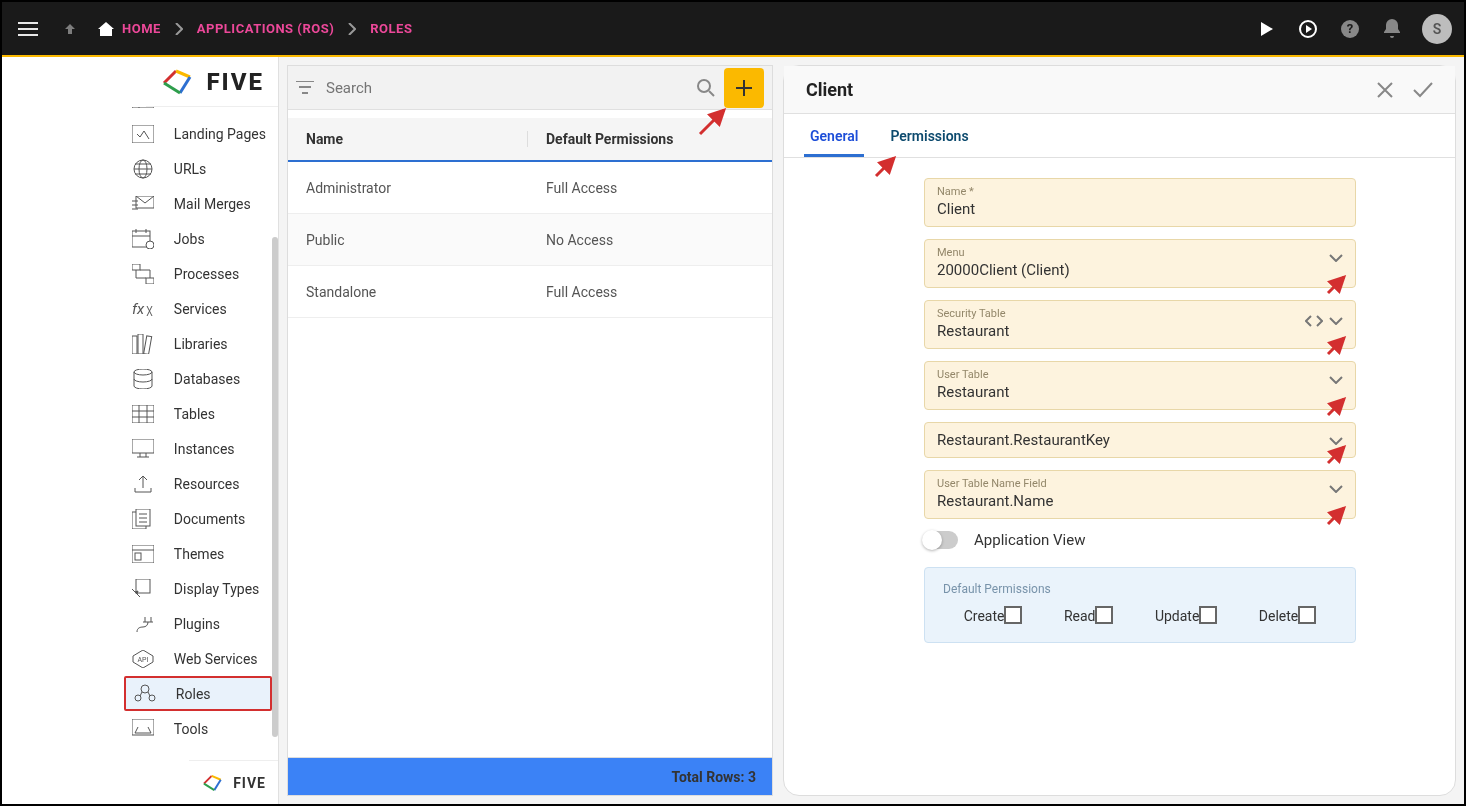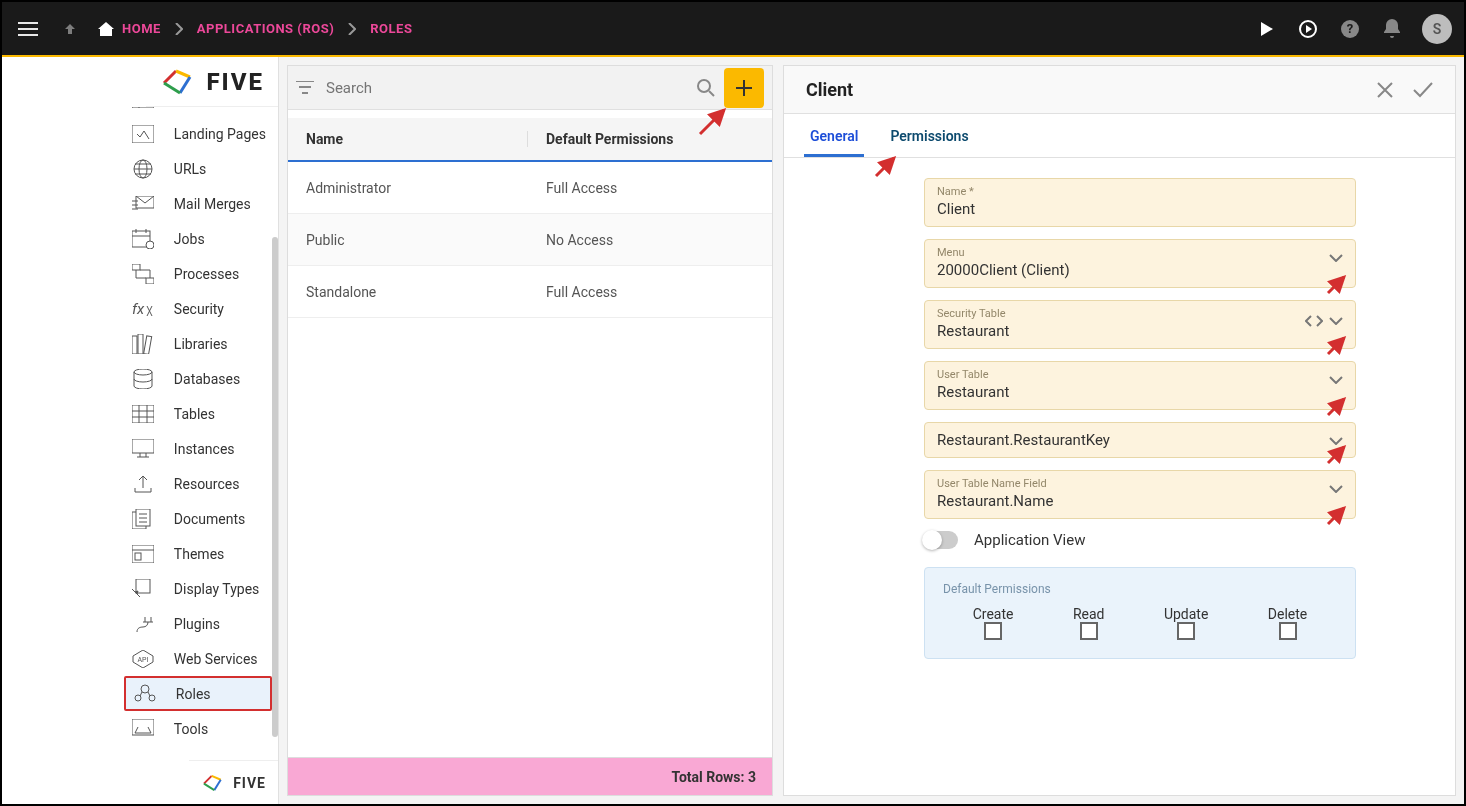--- a/index.html
+++ b/index.html
@@ -19,55 +19,55 @@
 .sb-logo { height: 50px; display: flex; align-items: center; padding: 0 14px; gap: 10px; border-bottom: 1px solid #eee; }
 .sb-items { flex: 1; overflow-y: auto; position: relative; }
 .sb-scrollbar { position: absolute; right: 0; top: 130px; width: 6px; height: 500px; background: #ccc; border-radius: 3px; }
 .sb-item { display: flex; align-items: center; height: 35px; padding: 0 12px; gap: 18px; cursor: pointer; font-size: 14px; color: #333; }
 .sb-item.active { background: #e9f2fb; border: 2px solid #d32f2f; margin: 0 6px; border-radius: 2px; padding: 0 6px; }
 .sb-icon { width: 26px; height: 22px; display: flex; align-items: center; justify-content: center; color: #555; flex-shrink: 0; }
 .sb-footer { height: 44px; border-top: 1px solid #eee; display: flex; align-items: center; padding: 0 12px; gap: 8px; }
 .center { flex: 1; display: flex; gap: 10px; background: #f4f4f4; padding: 8px; overflow: hidden; }
 .panel { background: #fff; border: 1px solid #ddd; display: flex; flex-direction: column; }
 .list-panel { width: 486px; }
-.detail-panel { flex: 1; }
+.detail-panel { flex: 1; border-radius: 16px; }
 .search-row { height: 44px; display: flex; align-items: center; padding: 0 8px; background: #f2f2f2; border-bottom: 1px solid #e0e0e0; gap: 8px; }
 .filter-icon { color: #777; width: 22px; text-align: center; }
 .search-input { flex: 1; border: none; background: transparent; font-size: 15px; color: #666; outline: none; }
 .search-ic { color: #888; }
 .add-btn { width: 40px; height: 40px; background: #fbb900; border-radius: 4px; display: flex; align-items: center; justify-content: center; cursor: pointer; position: relative; }
 .arrow-anno { position: absolute; bottom: -30px; left: -28px; pointer-events: none; }
 .list-head { display: flex; height: 44px; align-items: center; border-bottom: 2px solid #2d6fd1; background: #f5f5f5; font-weight: 700; font-size: 14px; color: #333; margin-top: 8px; }
 .list-head > div { padding: 0 18px; }
 .col-name { width: 240px; border-right: 1px solid #ddd; }
 .col-def { flex: 1; }
 .list-body { flex: 1; }
 .list-row { display: flex; height: 52px; align-items: center; font-size: 14px; color: #555; border-bottom: 1px solid #eee; }
 .list-row:nth-child(even){ background: #fafafa; }
 .list-row > div { padding: 0 18px; }
-.list-foot { height: 38px; border-top: 1px solid #ddd; background: #f9a8d4; display: flex; align-items: center; justify-content: flex-end; padding: 16px 16px; font-size: 14px; font-weight: 700; color: #333; }
+.list-foot { height: 38px; border-top: 1px solid #ddd; background: #3b82f6; display: flex; align-items: center; justify-content: flex-end; padding: 16px 16px; font-size: 14px; font-weight: 700; color: #333; }
 .detail-head { height: 48px; display: flex; align-items: center; padding: 0 22px; border-bottom: 1px solid #e0e0e0; background: #f9f9f9; }
 .detail-title { font-size: 18px; font-weight: 700; color: #222; }
 .detail-actions { margin-left: auto; display: flex; gap: 20px; color: #888; }
 .tabs { height: 44px; display: flex; align-items: flex-end; padding: 0 20px; border-bottom: 1px solid #e0e0e0; gap: 20px; position: relative; }
 .tab { font-size: 14px; font-weight: 600; padding: 10px 6px; color: #0c4a6e; cursor: pointer; border-bottom: 3px solid transparent; }
 .tab.active { color: #1d4ed8; border-bottom-color: #2d6fd1; }
 .form-body { padding: 20px 40px 20px 140px; overflow-y: auto; flex: 1; }
 .field { background: #fdf3de; border: 1px solid #e8d7a8; border-radius: 4px; margin-bottom: 12px; padding: 6px 12px 8px 12px; width: 432px; position: relative; }
 .field-label { font-size: 11px; color: #93876a; }
 .field-value { font-size: 15px; color: #333; margin-top: 2px; }
 .field-chev { position: absolute; right: 12px; top: 14px; color: #777; display: flex; align-items: center; gap: 6px; }
 .field-arrow { position: absolute; right: 5px; bottom: -10px; pointer-events: none; }
 .toggle-row { display: flex; align-items: center; gap: 16px; margin: 12px 0 18px 0; }
 .toggle { width: 34px; height: 18px; border-radius: 9px; background: #ccc; position: relative; cursor: pointer; }
 .toggle::after { content: ""; position: absolute; width: 20px; height: 20px; background: #fff; border-radius: 50%; top: -1px; left: -2px; box-shadow: 0 1px 3px rgba(0,0,0,.3); }
 .perm-box { background: #eaf3fb; border: 1px solid #cde1f2; border-radius: 4px; width: 432px; padding: 14px 18px 18px 18px; }
 .perm-title { font-size: 12px; color: #7893aa; margin-bottom: 10px; }
 .perm-row { display: flex; justify-content: space-around; }
-.perm-col { display: flex; flex-direction: column; align-items: center; font-size: 14px; color: #333; }
+.perm-col { display: flex; align-items: flex-end; font-size: 14px; color: #333; }
 .perm-chk { width: 18px; height: 18px; border: 2px solid #666; background: #fff; }
 svg { display: block; }
 </style>
 </head>
 <body>
 
 <div class="topbar">
   <div class="topbar-left">
     <div class="menu-btn">
       <svg width="20" height="14" viewBox="0 0 20 14">
@@ -203,21 +203,21 @@
           </span>
           <span>Processes</span>
         </div>
       <div class="sb-item">
           <span class="sb-icon">
             <svg width="22" height="18" viewBox="0 0 22 18">
               <text x="0" y="14" font-size="15" font-style="italic" fill="#555">fx</text>
               <path d="M15 6l5 10M20 6l-5 10" stroke="#555"></path>
             </svg>
           </span>
-          <span>Security</span>
+          <span>Services</span>
         </div>
       <div class="sb-item">
           <span class="sb-icon">
             <svg width="22" height="20" viewBox="0 0 22 20">
               <rect x="0" y="2" width="5" height="18" stroke="#555" fill="none"></rect>
               <rect x="6" y="0" width="5" height="20" stroke="#555" fill="none"></rect>
               <rect x="13" y="2" width="5" height="18" stroke="#555" fill="none" transform="rotate(10 15 12)"></rect>
             </svg>
           </span>
           <span>Libraries</span>

